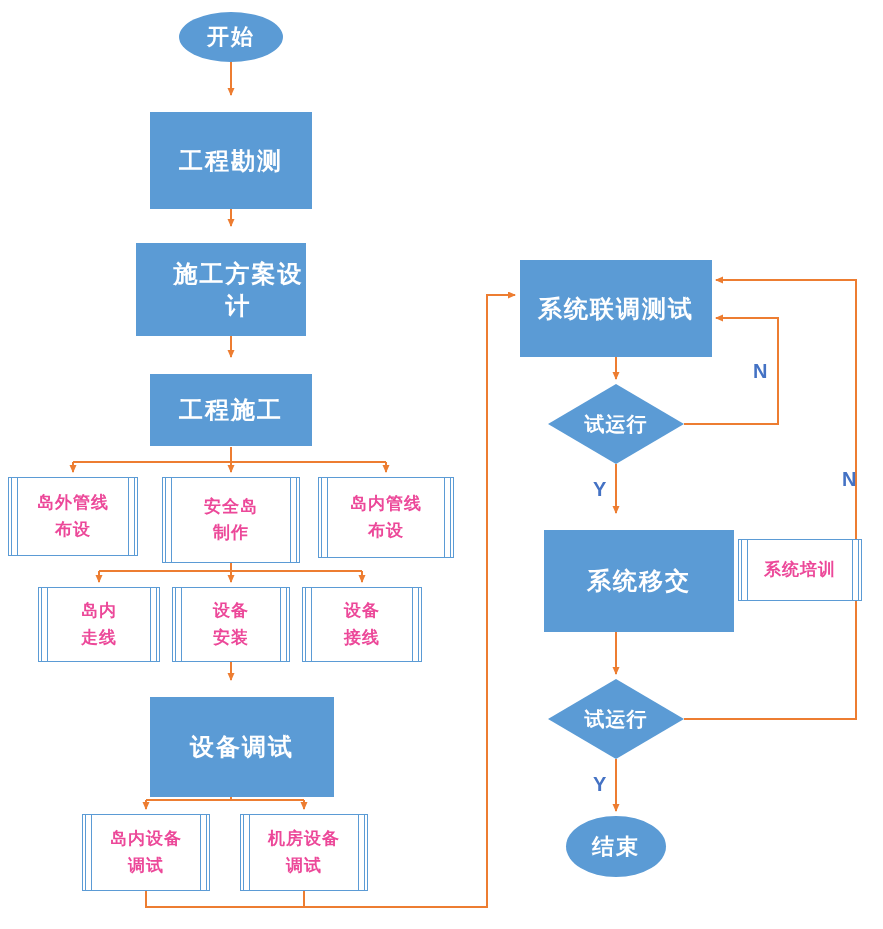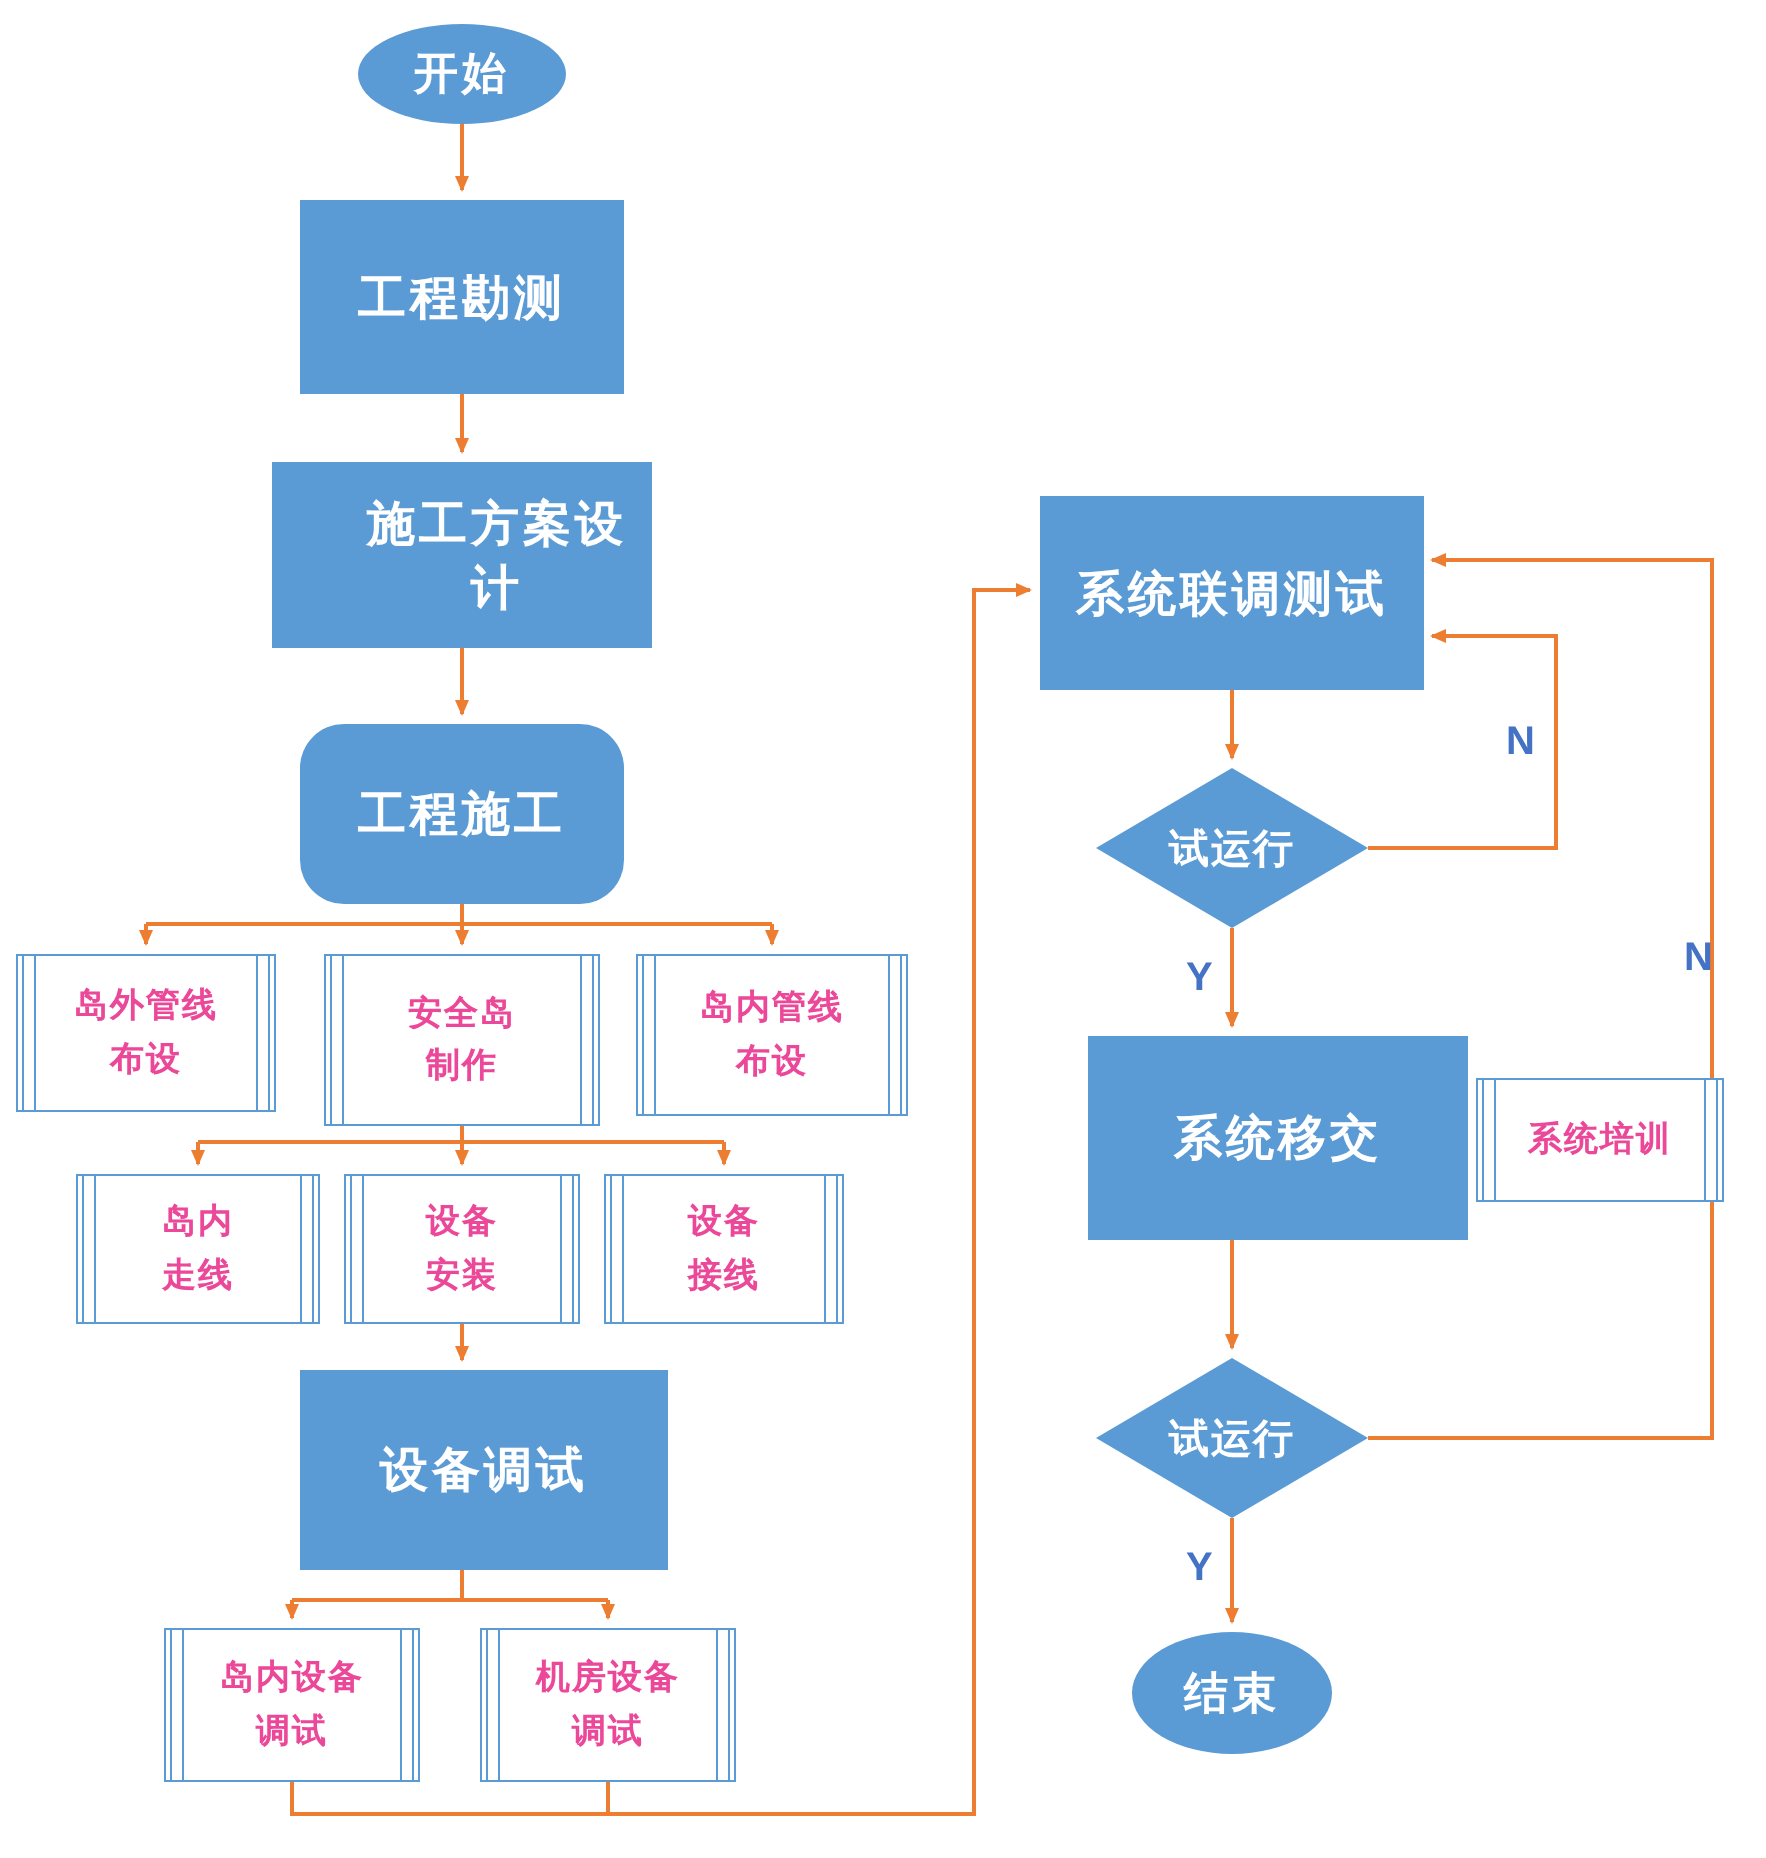--- a/index.html
+++ b/index.html
@@ -6,21 +6,21 @@
   html,body { background:#ffffff; font-family:"Liberation Sans","DejaVu Sans",sans-serif; }
   .canvas { position:relative; width:883px; height:929px; background:#ffffff; overflow:hidden; }
 
   svg.wires { position:absolute; left:0; top:0; width:883px; height:929px; pointer-events:none; }
   .edge { stroke:var(--arrow-orange,#ED7D31); stroke-width:2; fill:none; }
   .arrowhead { fill:var(--arrow-orange,#ED7D31); }
 
   .node { position:absolute; display:flex; align-items:center; justify-content:center;
           text-align:center; }
   .proc { background:var(--node-blue,#5B9BD5); color:#ffffff; font-weight:bold;
-          font-size:24px; letter-spacing:2px; }
+          font-size:24px; letter-spacing:2px;margin-top:12px; }
   .ellipse { background:var(--node-blue,#5B9BD5); color:#ffffff; font-weight:bold;
           font-size:22px; letter-spacing:2px; border-radius:50%;text-align:right; }
   .diamond { background:var(--node-blue,#5B9BD5); color:#ffffff; font-weight:bold;
           font-size:20px; letter-spacing:1px;
           clip-path:polygon(50% 0%,100% 50%,50% 100%,0% 50%); }
   .sub { background:#ffffff; border:1.6px solid var(--node-blue,#5B9BD5);
          color:#ec4899; font-size:17px; font-weight:600; line-height:1.55;
          white-space:pre-line; letter-spacing:1px; }
   .sub::before, .sub::after { content:""; position:absolute; top:0; bottom:0; width:5px;
          border-left:1.6px solid var(--node-blue,#5B9BD5);
@@ -75,23 +75,23 @@
     <line class="edge" x1="698" y1="570" x2="733" y2="570" marker-end="url(#ah)"></line>
     <line class="edge" x1="616" y1="620" x2="616" y2="674" marker-end="url(#ah)"></line>
     <polyline class="edge" points="684,719 856,719 856,280 716,280" marker-end="url(#ah)"></polyline>
     <line class="edge" x1="616" y1="759" x2="616" y2="811" marker-end="url(#ah)"></line>
   </svg>
 
   <div class="node ellipse" style="left:179px;top:12px;width:104px;height:50px;">开始</div>
 
   <div class="node proc" style="left:150px;top:100px;width:162px;height:97px;">工程勘测</div>
 
-  <div class="node proc" style="left:136px;top:231px;width:190px;height:93px;padding-left:35px;">施工方案设计</div>
+  <div class="node proc" style="left:136px;top:231px;width:170px;height:93px;padding-left:35px;">施工方案设计</div>
 
-  <div class="node proc" style="left:150px;top:362px;width:162px;height:90px;border-radius:22px;">工程施工</div>
+  <div class="node proc" style="left:150px;top:362px;width:162px;height:72px;">工程施工</div>
 
   <div class="node sub" style="left:8px;top:477px;width:130px;height:79px;">岛外管线
 布设</div>
   <div class="node sub" style="left:162px;top:477px;width:138px;height:86px;">安全岛
 制作</div>
   <div class="node sub" style="left:318px;top:477px;width:136px;height:81px;">岛内管线
 布设</div>
 
   <div class="node sub" style="left:38px;top:587px;width:122px;height:75px;">岛内
 走线</div>

